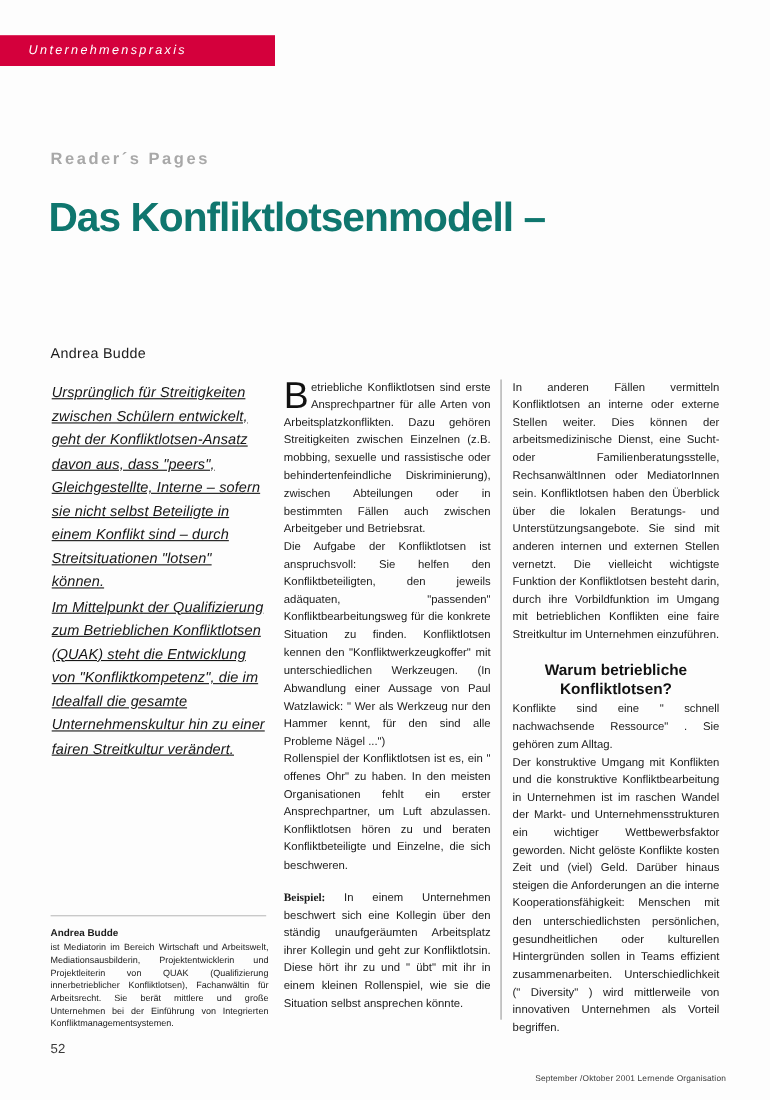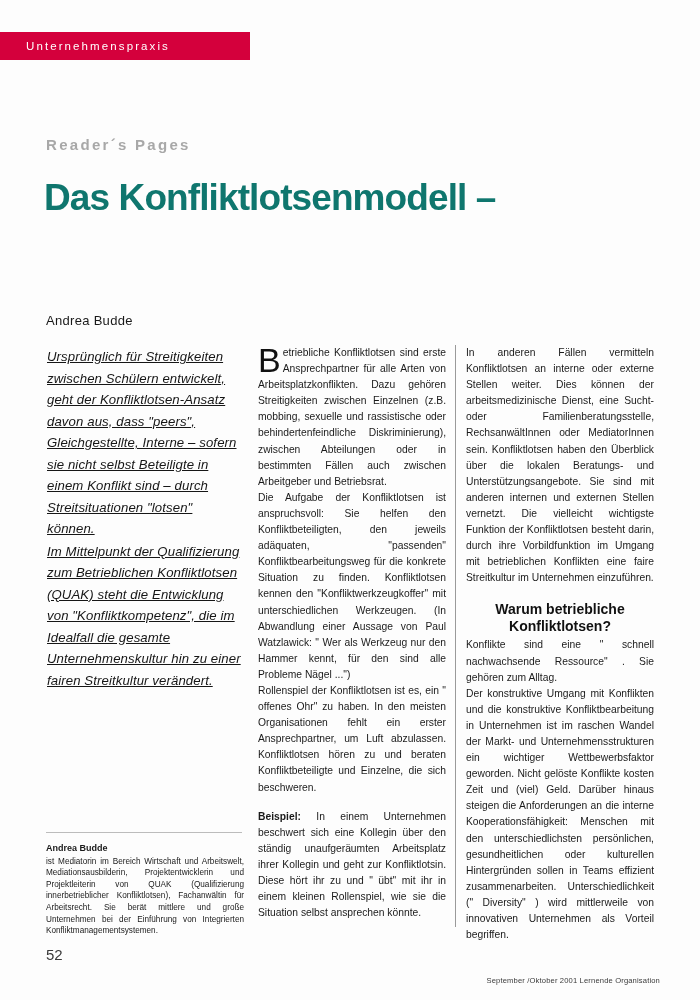--- a/index.html
+++ b/index.html
@@ -27,20 +27,21 @@
   
   .section-banner {
     position: absolute;
     left: 0;
     top: 32px;
     width: 250px;
     height: 28px;
     background: #d4003c;
     display: flex;
     align-items: center;
+    font-style: italic;
   }
   .section-banner-label {
     color: #ffffff;
     font-size: 11.5px;
     letter-spacing: 2.1px;
     padding-left: 26px;
     font-weight: 400;
     white-space: nowrap;
   }
 
@@ -158,30 +159,30 @@
   .subhead {
     font-weight: bold;
     font-size: 14px;
     line-height: 16.5px;
     margin-top: 15px;
     margin-bottom: 3px;
     text-align: center;
     color: #111;
   }
 
-  .lead-in { font-weight: bold; }
+  .lead-in { font-weight: bold; font-family: Liberation Serif, serif; }
 
   .spacer-sm { height: 13px; }
 
   
   .footer-pagenum {
     position: absolute;
     left: 46px;
     top: 946px;
-    font-size: 15px;
+    font-size: 12px;
     color: #3a3a3a;
   }
   .footer-issue {
     position: absolute;
     right: 40px;
     top: 948px;
     font-size: 7.6px;
     color: #3a3a3a;
     letter-spacing: 0.15px;
     margin-top: 28px;

